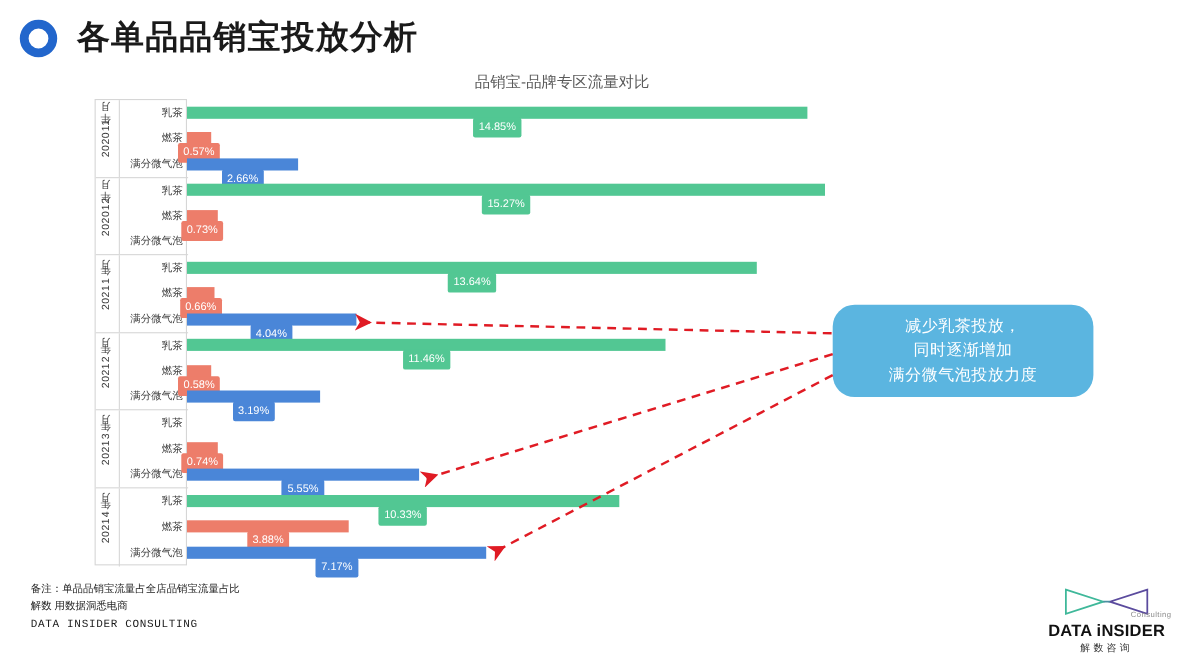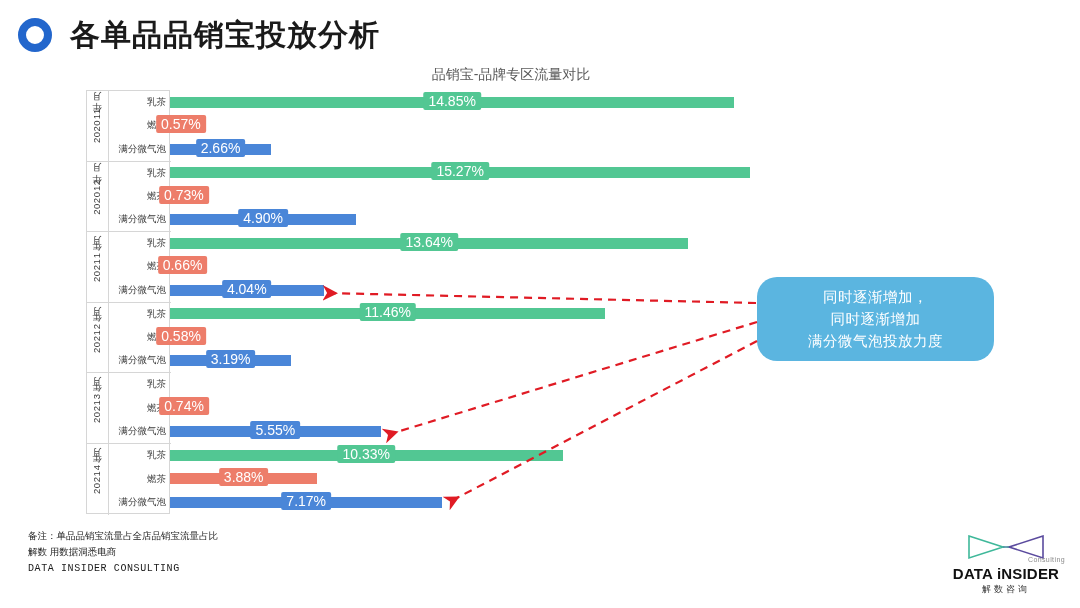--- a/index.html
+++ b/index.html
@@ -61,22 +61,22 @@
   
   .bars{position:absolute;left:84px;top:0;width:676px;height:424px;}
   .barrow{position:absolute;left:0;height:23.53px;width:676px;}
   .bar{
     position:absolute;left:0;top:6px;height:11px;border-radius:0;
   }
   .bar.g{background:#52c793;}
   .bar.r{background:#ed7d6a;}
   .bar.b{background:#4a86d8;}
   .lbl{
-    position:absolute;top:1px;height:18px;line-height:18px;
-    font-size:14px;color:#ffffff;padding:0 5px;border-radius:2px;
+    position:absolute;top:16px;height:18px;line-height:18px;
+    font-size:10px;color:#ffffff;padding:0 5px;border-radius:2px;
     white-space:nowrap;transform:translateX(-50%);
   }
   .lbl.g{background:#52c793;}
   .lbl.r{background:#ed7d6a;}
   .lbl.b{background:#4a86d8;}
 
   
   .callout{
     position:absolute;left:757px;top:277px;width:237px;height:84px;
     background:#5bb5e0;border-radius:20px;
@@ -235,24 +235,20 @@
             <div class="lbl b" style="left: 50.54px;">2.66%</div>
           </div>
           <div class="barrow" style="top: 71.1px;">
             <div class="bar g" style="width: 580.26px;"></div>
             <div class="lbl g" style="left: 290.13px;">15.27%</div>
           </div>
           <div class="barrow" style="top: 94.63px;">
             <div class="bar r" style="width: 27.74px;"></div>
             <div class="lbl r" style="left: 13.87px;">0.73%</div>
           </div>
-          <div class="barrow" style="top: 118.16px;">
-            <div class="bar b" style="width: 186.2px;"></div>
-            <div class="lbl b" style="left: 93.1px;">4.90%</div>
-          </div>
           <div class="barrow" style="top: 141.7px;">
             <div class="bar g" style="width: 518.32px;"></div>
             <div class="lbl g" style="left: 259.16px;">13.64%</div>
           </div>
           <div class="barrow" style="top: 165.23px;">
             <div class="bar r" style="width: 25.08px;"></div>
             <div class="lbl r" style="left: 12.54px;">0.66%</div>
           </div>
           <div class="barrow" style="top: 188.76px;">
             <div class="bar b" style="width: 153.52px;"></div>
@@ -289,21 +285,21 @@
           <div class="barrow" style="top: 400.56px;">
             <div class="bar b" style="width: 272.46px;"></div>
             <div class="lbl b" style="left: 136.23px;">7.17%</div>
           </div>
         </div>
     </div>
   </div>
 
   <div class="callout">
     <p>
-      <span>同时逐渐增加，</span><br>
+      <span>减少乳茶投放，</span><br>
       <span>同时逐渐增加</span><br>
       <span>满分微气泡投放力度</span>
     </p>
   </div>
 
   <svg class="arrows" viewBox="0 0 1080 608">
     <defs>
       <marker id="ah" markerWidth="7" markerHeight="7" refX="5.5" refY="3.5" orient="auto">
         <path d="M7,0 L0,3.5 L7,7 L5,3.5 Z" fill="#e01b24"></path>
       </marker>

